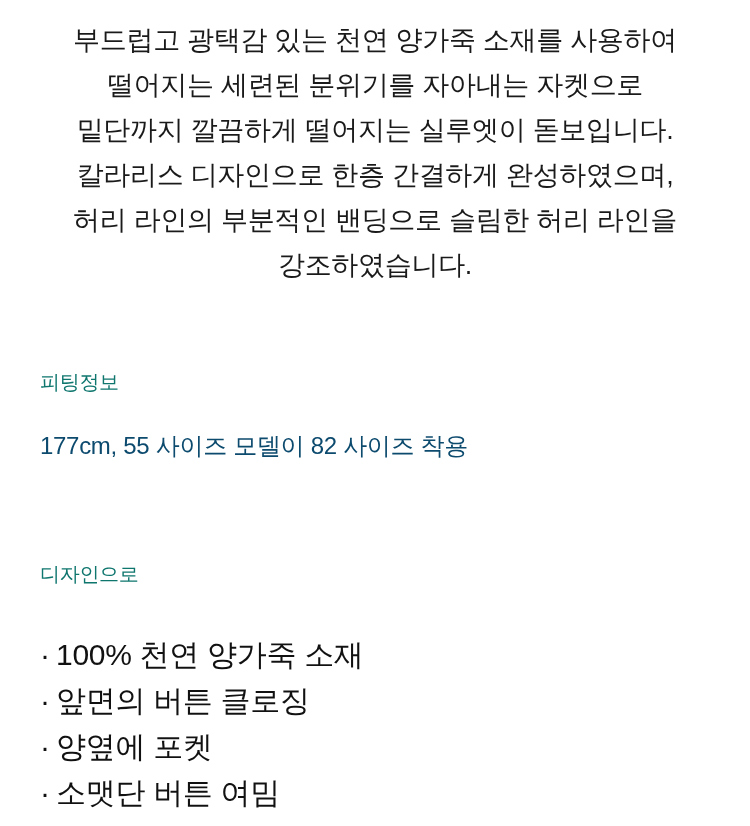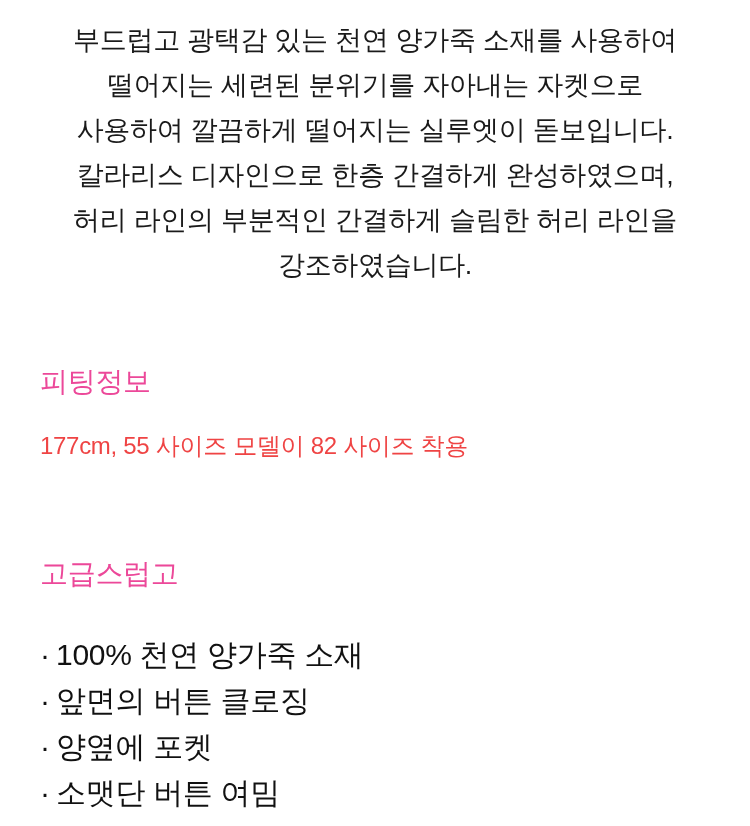--- a/index.html
+++ b/index.html
@@ -33,31 +33,31 @@
     font-weight: 400;
   }
   .intro-line {
     display: block;
     white-space: nowrap;
   }
   .section {
     padding: 0 40px;
   }
   .section-heading {
-    font-size: 28px;
+    font-size: 20px;
     line-height: 32px;
     font-weight: 400;
-    color: #ec4899;
+    color: #0f766e;
     margin: 0;
     letter-spacing: -0.3px;
   }
   .section-body {
     font-size: 24px;
     line-height: 32px;
-    color: #ef4444;
+    color: #0c4a6e;
     margin: 0;
     letter-spacing: -0.3px;
     font-weight: 400;
   }
   .fitting-block {
     margin-top: 78px;
   }
   .fitting-block .section-body {
     margin-top: 32px;
   }
@@ -85,33 +85,33 @@
   }
 </style>
 </head>
 <body>
 
 <div class="page">
 
   <div class="intro">
     <span class="intro-line">부드럽고 광택감 있는 천연 양가죽 소재를 사용하여</span>
     <span class="intro-line">떨어지는 세련된 분위기를 자아내는 자켓으로</span>
-    <span class="intro-line">사용하여 깔끔하게 떨어지는 실루엣이 돋보입니다.</span>
+    <span class="intro-line">밑단까지 깔끔하게 떨어지는 실루엣이 돋보입니다.</span>
     <span class="intro-line">칼라리스 디자인으로 한층 간결하게 완성하였으며,</span>
-    <span class="intro-line">허리 라인의 부분적인 간결하게 슬림한 허리 라인을</span>
+    <span class="intro-line">허리 라인의 부분적인 밴딩으로 슬림한 허리 라인을</span>
     <span class="intro-line">강조하였습니다.</span>
   </div>
 
   <div class="section fitting-block">
     <h2 class="section-heading">피팅정보</h2>
     <p class="section-body">177cm, 55 사이즈 모델이 82 사이즈 착용</p>
   </div>
 
   <div class="section additional-block">
-    <h2 class="section-heading">고급스럽고</h2>
+    <h2 class="section-heading">디자인으로</h2>
     <ul class="bullet-list">
       <li><span class="bullet-dot">·</span><span>100% 천연 양가죽 소재</span></li>
       <li><span class="bullet-dot">·</span><span>앞면의 버튼 클로징</span></li>
       <li><span class="bullet-dot">·</span><span>양옆에 포켓</span></li>
       <li><span class="bullet-dot">·</span><span>소맷단 버튼 여밈</span></li>
     </ul>
   </div>
 
 </div>
 

